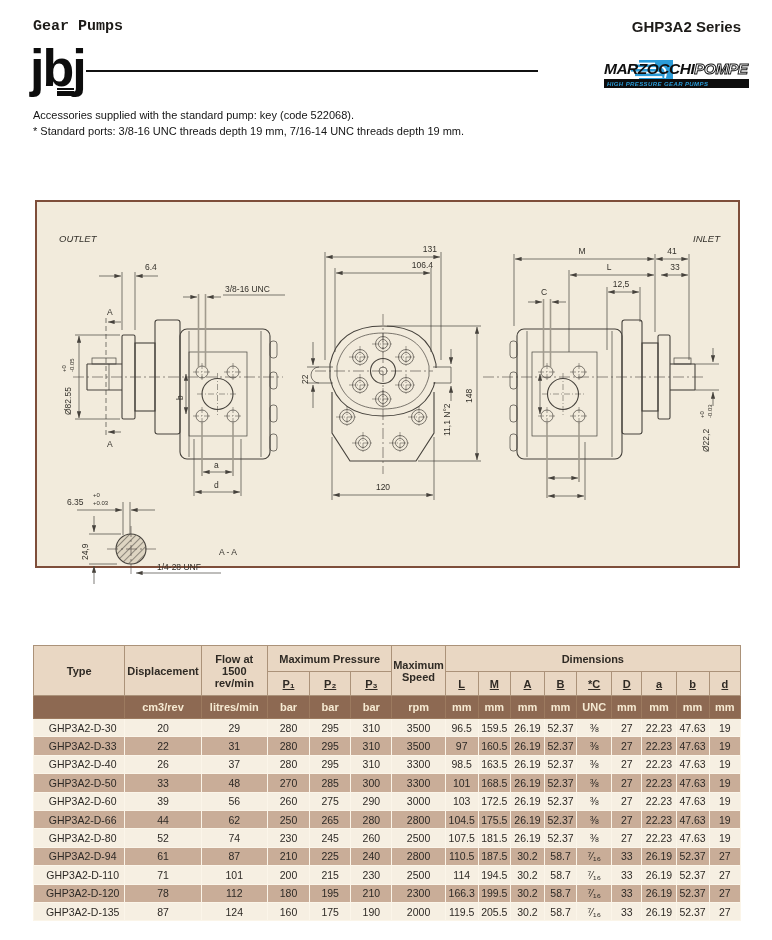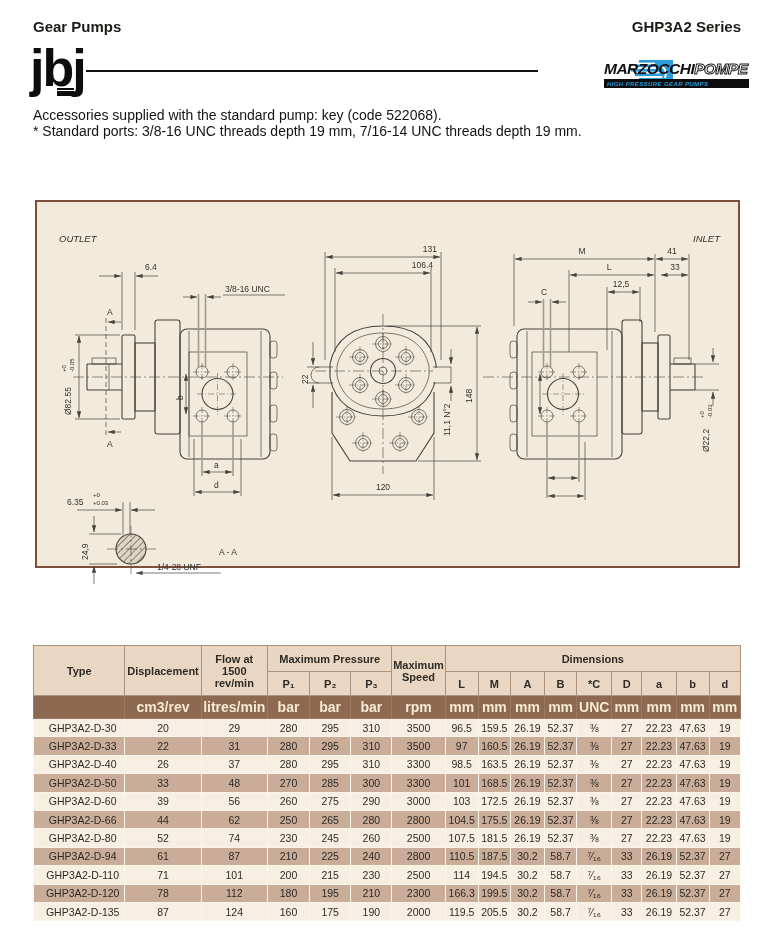--- a/index.html
+++ b/index.html
@@ -3,38 +3,38 @@
 <meta charset="utf-8">
 <style>
   html,body { margin:0; padding:0; }
   body {
     width:772px; height:940px; position:relative; background:#ffffff;
     font-family:"Liberation Sans", sans-serif; color:#1d1b18; overflow:hidden;
   }
   .abs { position:absolute; }
 
   
-  .page-title { left:33px; top:18px; font-size:15px; font-weight:bold; }
+  .page-title { left:33px; top:18px; font-size:15px; font-weight:bold;font-family:Liberation Mono, monospace; }
   .series-title { right:31px; top:18px; font-size:15px; font-weight:bold; }
   .jbj { left:30px; top:42px; font-size:52px; font-weight:800; letter-spacing:-2px; color:#0d0d0d; line-height:1; }
   .jbj-sub { left:57px; top:88px; width:17px; height:8px; background:#0d0d0d;
              box-shadow:inset 0 2px 0 #0d0d0d, inset 0 3px 0 #fff; }
   .hline { left:86px; top:70px; width:452px; height:2px; background:#111; }
 
   .marz { left:556px; top:58px; width:196px; height:36px;text-align:center; }
   .marz-row { position:absolute; left:48px; top:2px; white-space:nowrap; }
   .marz-name { font-size:15.5px; font-weight:800; font-style:italic; color:#101010; letter-spacing:-0.5px; }
   .marz-pompe { font-size:15.5px; font-weight:700; font-style:italic; color:#ffffff;
                 -webkit-text-stroke:1px #141414; letter-spacing:-0.5px; }
   .marz-bar { position:absolute; left:48px; top:21px; width:142px; height:9px; background:#0d0d0d;
               display:flex; align-items:center; padding-left:3px; }
   .marz-tag { font-size:6px; font-weight:bold; font-style:italic; color:#2b9cd8; letter-spacing:0.4px; }
 
   
-  .notes { left:33px; top:108px; font-size:14px; line-height:15.5px; color:#141414; }
+  .notes { left:33px; top:108px; font-size:11px; line-height:15.5px; color:#141414; }
 
   
   .panel { left:35px; top:200px; width:705px; height:368px; background:#f2ebdc;
            border:2px solid #7e4e3a; box-sizing:border-box; }
   .panel svg { display:block; }
   .ln   { fill:none; stroke:#46423c; stroke-width:1.1; }
   .thin { fill:none; stroke:#46423c; stroke-width:0.7; }
   .dim  { fill:none; stroke:#46423c; stroke-width:0.7; }
   .cl   { fill:none; stroke:#46423c; stroke-width:0.6; stroke-dasharray:11 3 2 3; }
   .dsh  { fill:none; stroke:#46423c; stroke-width:0.7; stroke-dasharray:5 3; }
@@ -44,22 +44,22 @@
   .panel text.big { font-size:9.5px; font-style:italic; }
   .panel text.sm { font-size:6px; }
 
   
   .spec { left:33px; top:645px; }
   table { border-collapse:collapse; table-layout:fixed; width:708px; font-size:10.5px;
           border:1px solid #a5846a; }
   th { background:#e9d7c3; border:1px solid #ab9279; font-size:11px; font-weight:bold;
        color:#2f2a24; padding:1px 0; text-align:center; }
   tr.h1 th { height:23px; }
-  tr.h2 th { height:21px; }
-  tr.units td { background:#8d6952; color:#f6ead2; font-weight:bold; font-size:14px;
+  tr.h2 th { height:21px;text-decoration:underline; }
+  tr.units td { background:#8d6952; color:#f6ead2; font-weight:bold; font-size:11px;
                 border:1px solid #9c7a5f; height:20px; text-align:center; }
   tr.data-row td { height:17.4px; padding:0; text-align:center; color:#2e2a26;
                    border:1.5px solid #fbf5e9; border-top-width:1px; border-bottom-width:1px; }
   tr.light td { background:#f6efe2; }
   tr.dark td { background:#c9ad98; }
   td.type-cell { text-align:center; padding-left:7px !important; }
 </style>
 </head>
 <body>
 

